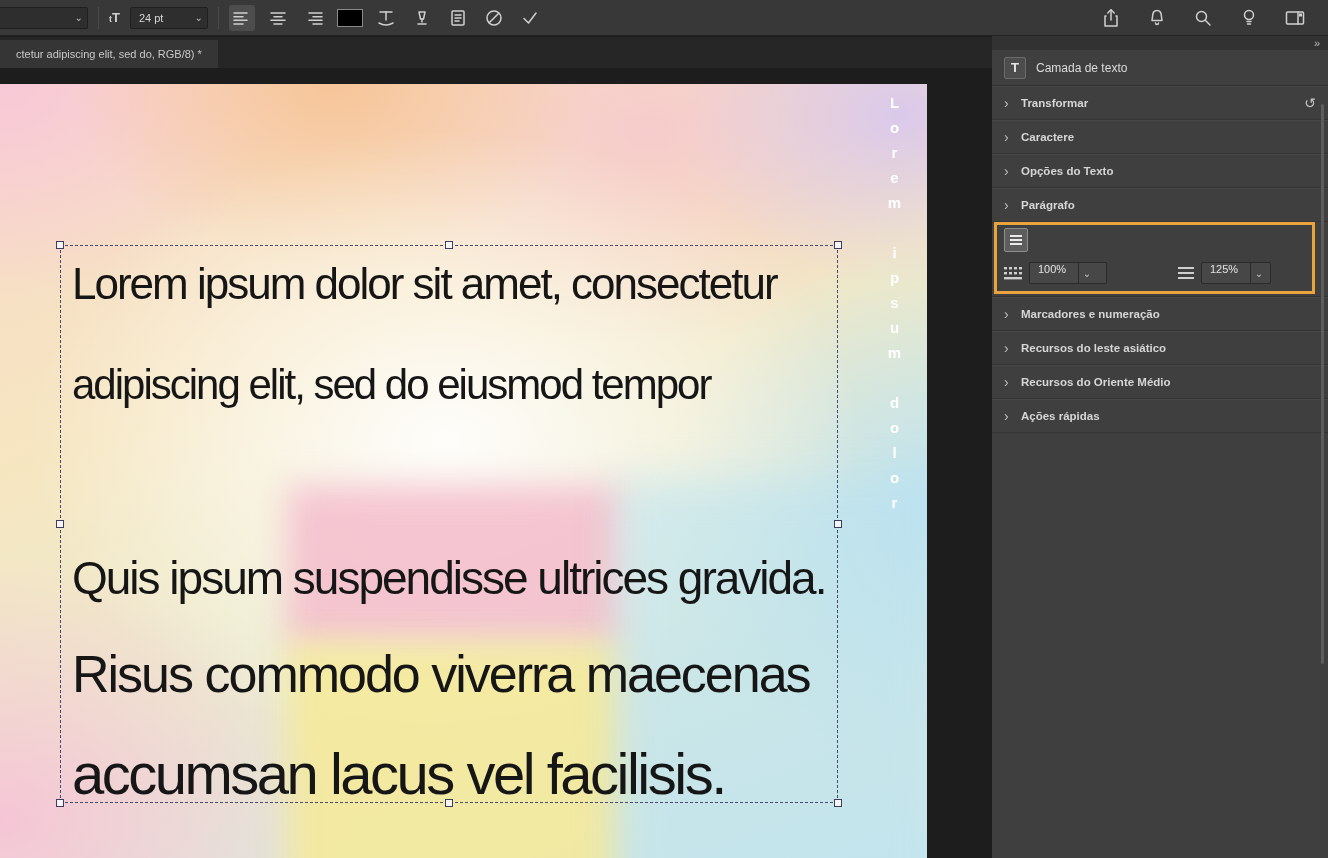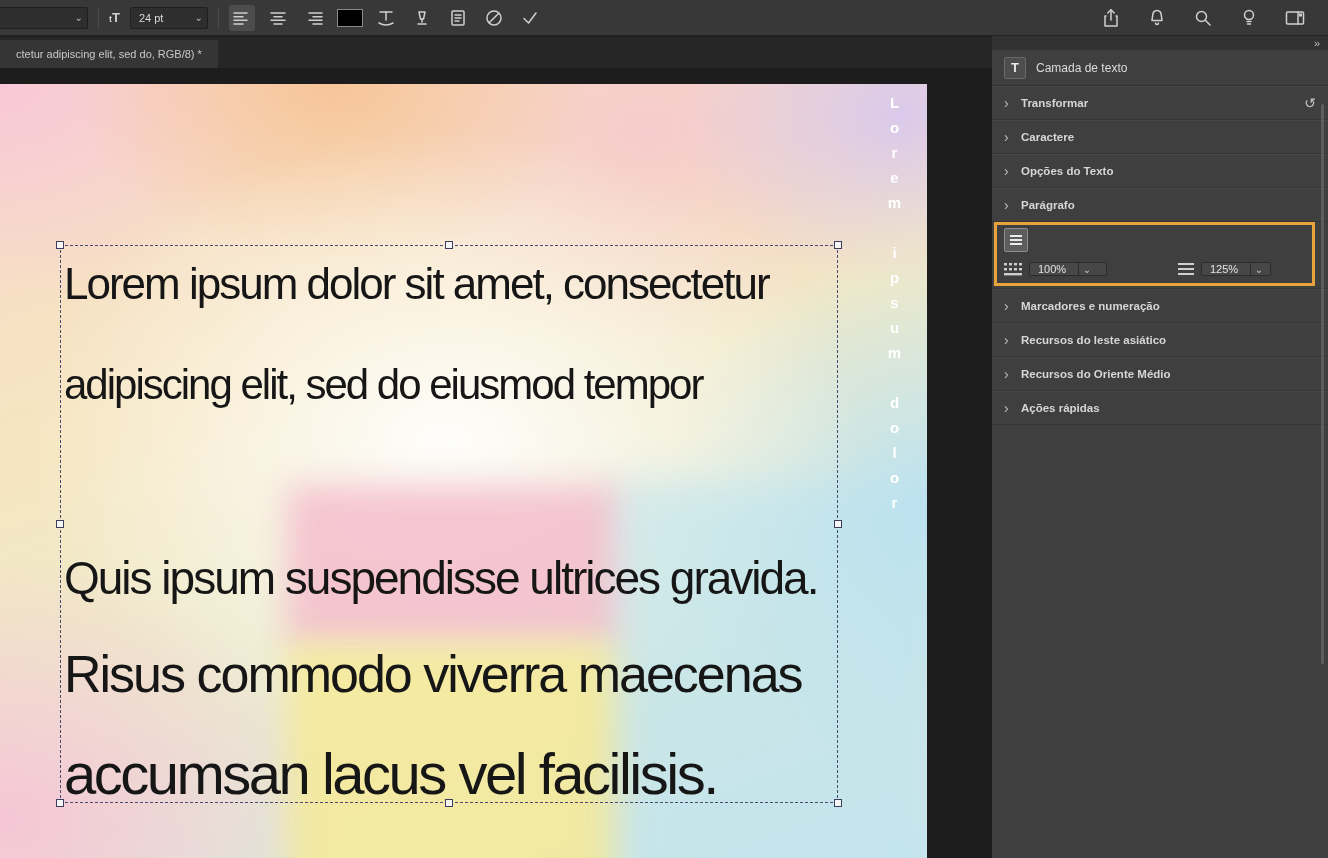--- a/index.html
+++ b/index.html
@@ -42,21 +42,21 @@
       radial-gradient(ellipse 32% 28% at 0% 0%, rgba(248,199,216,.95), rgba(248,199,216,0) 100%),
       radial-gradient(ellipse 38% 34% at 0% 95%, rgba(247,193,214,.9), rgba(247,193,214,0) 100%),
       radial-gradient(ellipse 32% 28% at 70% 6%, rgba(246,199,205,.85), rgba(246,199,205,0) 100%),
       linear-gradient(160deg, #f7d9c9 0%, #f6e6c0 35%, #ebeccf 62%, #cfe7ea 100%); }
   .blob { position:absolute; pointer-events:none; }
   .blob.pink  { left:287px; top:402px; width:335px; height:160px; background:rgba(244,185,203,.8); filter:blur(16px); }
   .blob.yellow{ left:287px; top:558px; width:335px; height:320px; background:rgba(246,233,152,.85); filter:blur(16px); }
   .blob.blue  { left:618px; top:396px; width:320px; height:470px; background:rgba(187,226,240,.6); filter:blur(20px); }
 
   .text-layer { position:absolute; left:0; top:0; width:100%; height:100%; color:#161616; }
-  .tl-line { position:absolute; left:64px; white-space:nowrap; line-height:1.1; letter-spacing:-2px; }
+  .tl-line { position:absolute; left:72px; white-space:nowrap; line-height:1.1; letter-spacing:-2px; }
   .tl-1 { top:176px; font-size:44px; }
   .tl-2 { top:278px; font-size:42px; }
   .tl-3 { top:371px; font-size:44px; }
   .tl-4 { top:469px; font-size:46px; }
   .tl-5 { top:562px; font-size:52px; }
   .tl-6 { top:658px; font-size:58px; letter-spacing:-2.5px; }
 
   .vtext { position:absolute; left:886px; top:10px; writing-mode:vertical-rl; text-orientation:upright;
     font-size:15px; font-weight:600; letter-spacing:8px; color:#ffffff; white-space:pre; }
 
@@ -87,21 +87,21 @@
   .sec-label { color:#d6d6d6; font-size:11.5px; font-weight:bold; }
   .sec-right { margin-left:auto; color:#c4c4c4; font-size:14px; }
   .td-wrap { position:relative; }
   .td-content { padding:6px 12px 12px 12px; border-bottom:1px solid #353535; }
   .iconbox { width:24px; height:24px; background:#5d5d5d; border:1px solid #8d8d8d; border-radius:2px;
     display:flex; align-items:center; justify-content:center; }
   .iconbox .lines { width:12px; height:10px;
     background:repeating-linear-gradient(#eaeaea 0 2px, transparent 2px 4px); }
   .td-controls { display:flex; align-items:center; margin-top:10px; gap:7px; }
   .ctl-icon { color:#cfcfcf; display:flex; align-items:center; }
-  .pselect { height:14px; background:#474747; border:1px solid #2b2b2b; border-radius:2px;
+  .pselect { height:22px; background:#474747; border:1px solid #2b2b2b; border-radius:2px;
     display:flex; align-items:flex-start; font-size:11px; color:#e3e3e3; }
   .pselect .val { padding:0 8px; min-width:48px; }
   .pselect .sc { width:17px; align-self:stretch; display:flex; align-items:center; justify-content:center;
     border-left:1px solid #2b2b2b; color:#c4c4c4; font-size:10px; }
   .pselect.first { width:78px; }
   .pselect.second { width:70px; margin-left:72px; }
   .pselect.second { }
   .highlight-outline { position:absolute; left:2px; right:13px; top:0; bottom:3px;
     border:3px solid #e8a33d; pointer-events:none; z-index:3; }
   .panel-scrollbar { position:absolute; right:4px; top:68px; width:3px; height:560px;

